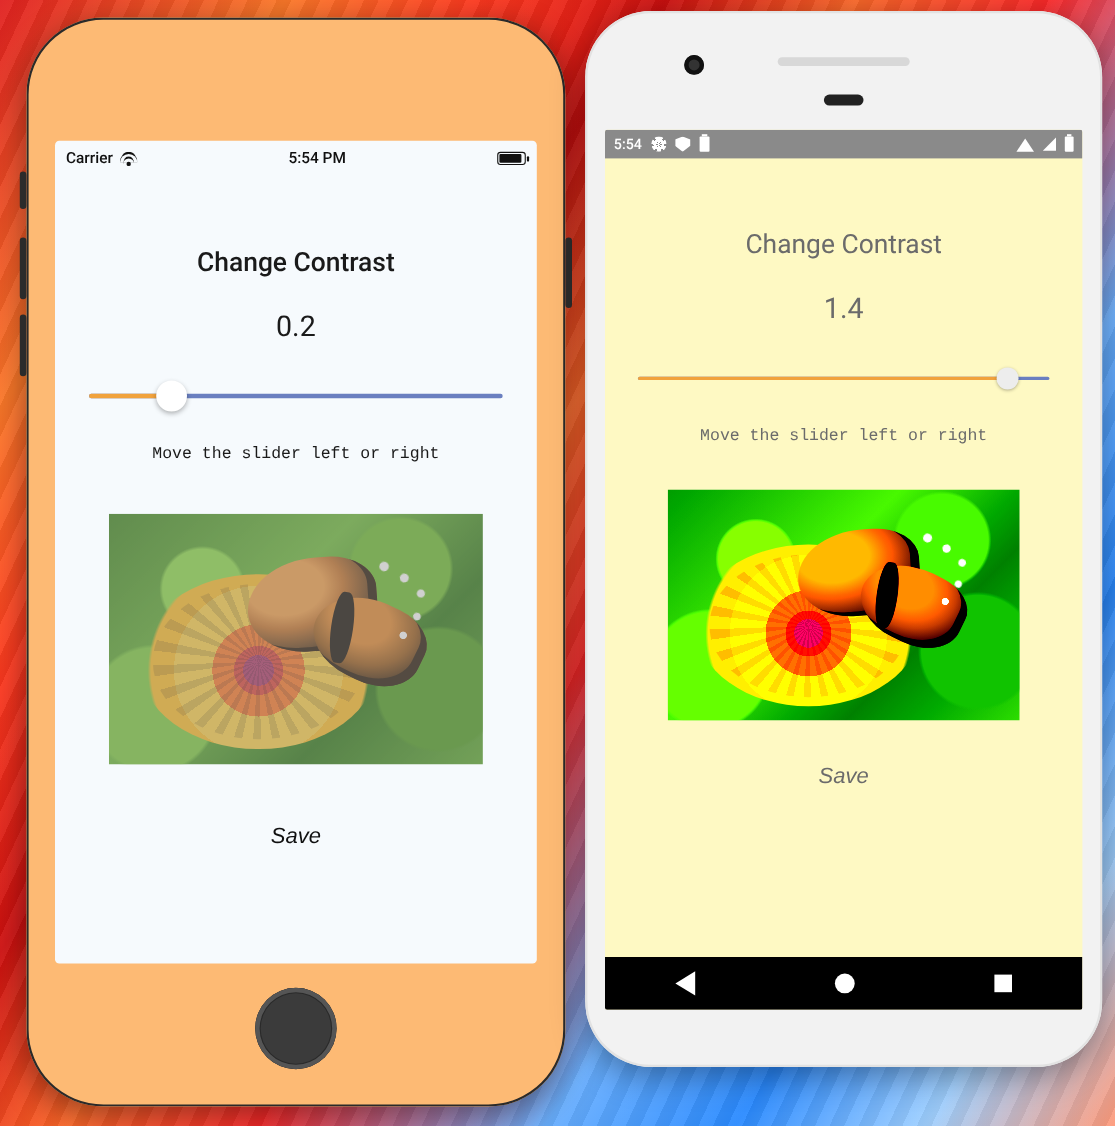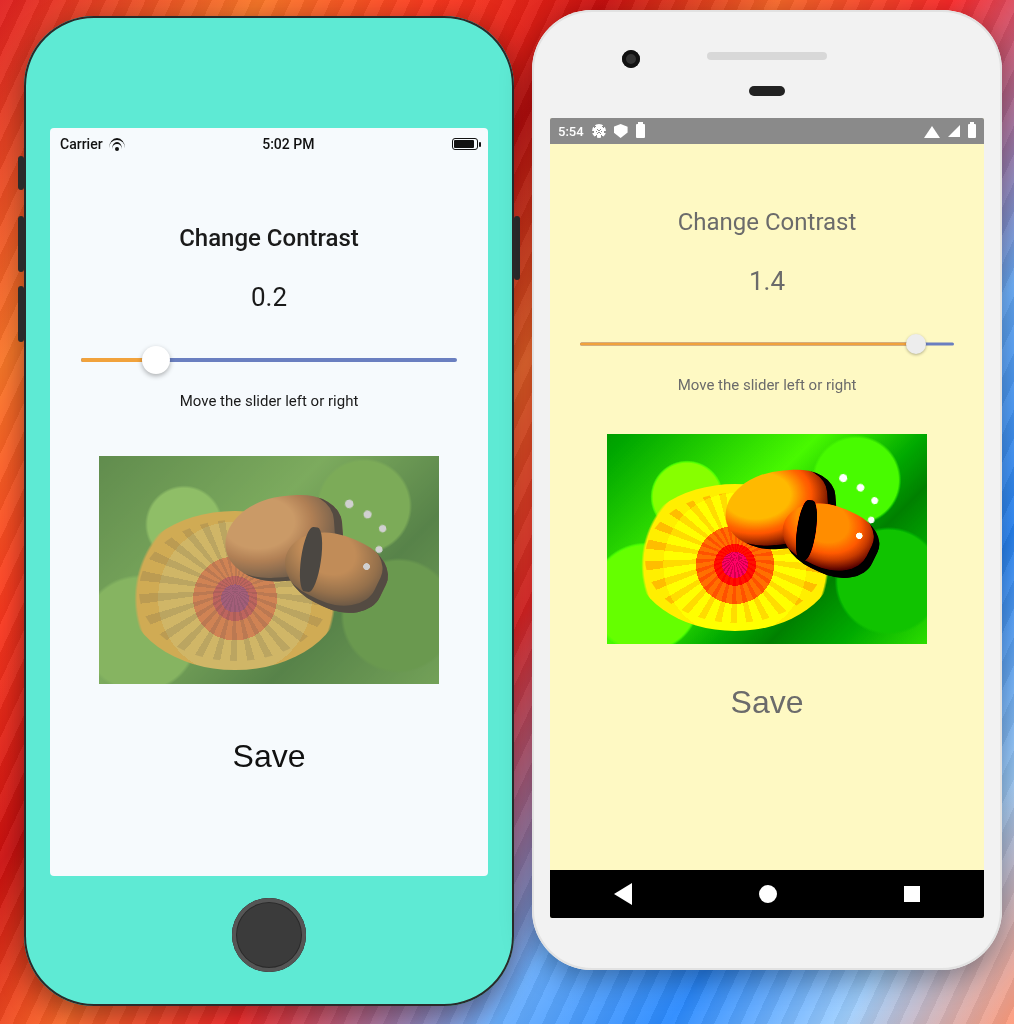--- a/index.html
+++ b/index.html
@@ -23,21 +23,21 @@
     pointer-events:none;
   }
 
   .stage { position: relative; width: 1014px; height: 1024px; }
 
   
   .iphone {
     position: absolute;
     left: 24px; top: 16px;
     width: 490px; height: 990px;
-    background: #5eead4;
+    background: #fdba74;
     border-radius: 70px;
     box-shadow: 0 8px 30px rgba(0,0,0,.4), inset 0 0 0 2px #2a2a2a;
   }
   .iphone .side-btn { position:absolute; background:#2b2b2b; border-radius:3px; }
   .iphone .mute   { left:-6px; top:140px; width:6px; height:34px; }
   .iphone .volup  { left:-6px; top:200px; width:6px; height:56px; }
   .iphone .voldn  { left:-6px; top:270px; width:6px; height:56px; }
   .iphone .power  { right:-6px; top:200px; width:6px; height:64px; }
   .iphone .screen {
     position:absolute; left:26px; right:26px; top:112px; bottom:130px;
@@ -108,21 +108,21 @@
 
   
   .app { position:absolute; left:0; right:0; display:flex; flex-direction:column; align-items:center; }
   .iphone .app { top:32px; bottom:0; color:#1a1a1a; }
   .pixel  .app { top:26px; bottom:48px; color:#6b6b6b; }
   .pixel  .app .valtxt, .pixel .app .hint { color:#6b6b6b; }
 
   .title { font-size:24px; margin-top:64px; font-weight:500; }
   .pixel .title { font-weight:400; }
   .valtxt { font-size:26px; margin-top:30px; font-weight:400; }
-  .hint { font-size:15px; margin-top:18px; }
+  .hint { font-size:15px; margin-top:30px;font-family:Liberation Mono, monospace; }
 
   .slider-wrap { width:86%; margin-top:34px; position:relative; height:28px; }
   .track { position:absolute; left:0; right:0; top:50%; height:4px; transform:translateY(-50%);
     background:#6a7fc0; border-radius:2px; }
   .track .fill { position:absolute; left:0; top:0; bottom:0; background:#f1a23c; border-radius:2px; }
   .thumb { position:absolute; top:50%; width:28px; height:28px; background:#fff; border-radius:50%;
     transform:translate(-50%,-50%); box-shadow:0 2px 5px rgba(0,0,0,.3); }
   .pixel .thumb { width:20px; height:20px; background:#ededed; box-shadow:0 1px 3px rgba(0,0,0,.3);}
   .pixel .track { height:3px; }
 
@@ -164,21 +164,21 @@
       radial-gradient(circle at 70% 20%, #fff 0 2.2%, transparent 2.6%),
       radial-gradient(circle at 78% 30%, #fff 0 2%, transparent 2.4%),
       radial-gradient(circle at 84% 42%, #fff 0 1.8%, transparent 2.2%),
       radial-gradient(circle at 80% 56%, #fff 0 1.8%, transparent 2.2%),
       radial-gradient(circle at 72% 66%, #fff 0 1.8%, transparent 2.2%);
   }
   .bbody{ position:absolute; left:40%; top:30%; width:10%; height:46%; background:#1a120a; border-radius:40%/50%; transform:rotate(20deg);}
   .contrast-low  .scene, .contrast-low  .flower, .contrast-low  .butterfly { filter:contrast(.55) brightness(1.05); }
   .contrast-high .scene, .contrast-high .flower, .contrast-high .butterfly { filter:contrast(1.7) saturate(1.3); }
 
-  .savebtn { margin-top:54px; font-size:32px; background:none; border:none; cursor:pointer; font-weight:500;}
+  .savebtn { margin-top:54px; font-size:20px; background:none; border:none; cursor:pointer; font-weight:500;font-style:italic;}
   .iphone .savebtn { color:#111; }
   .pixel  .savebtn { color:#6b6b6b; font-weight:400; margin-top:40px;}
 </style>
 </head>
 <body>
 
 <div class="stage">
 
   <div class="iphone">
     <div class="side-btn mute"></div>
@@ -187,21 +187,21 @@
     <div class="side-btn power"></div>
 
     <div class="screen">
       <div class="ios-status">
         <div class="left">
           <span>Carrier</span>
           <span class="wifi-icon">
               <span class="wifi-dot"></span>
             </span>
         </div>
-        <div>5:02 PM</div>
+        <div>5:54 PM</div>
         <div class="right">
           <span class="battery">
               <span class="fill"></span>
             </span>
         </div>
       </div>
 
       <div class="app">
         <div class="title">Change Contrast</div>
         <div class="valtxt">0.2</div>

